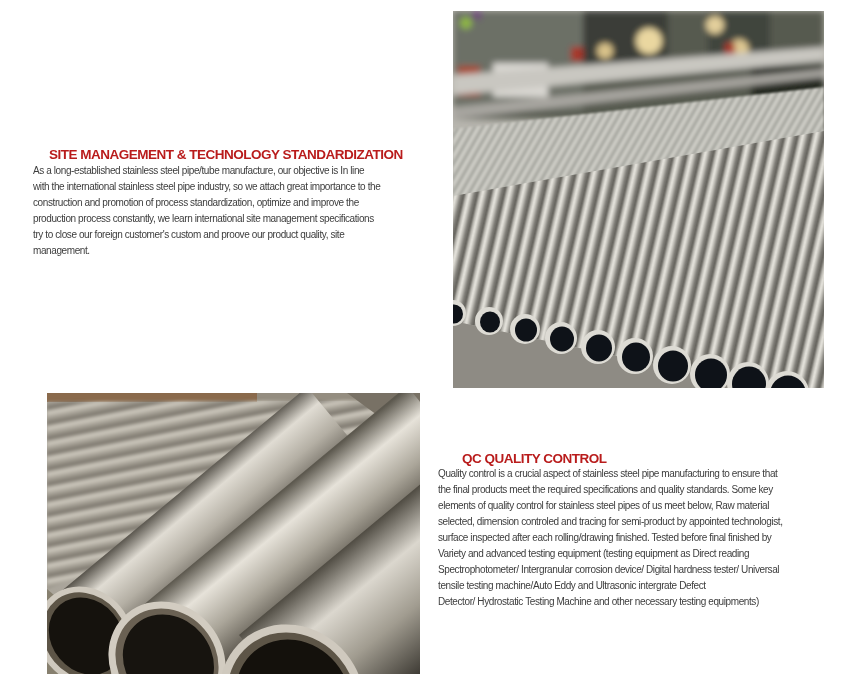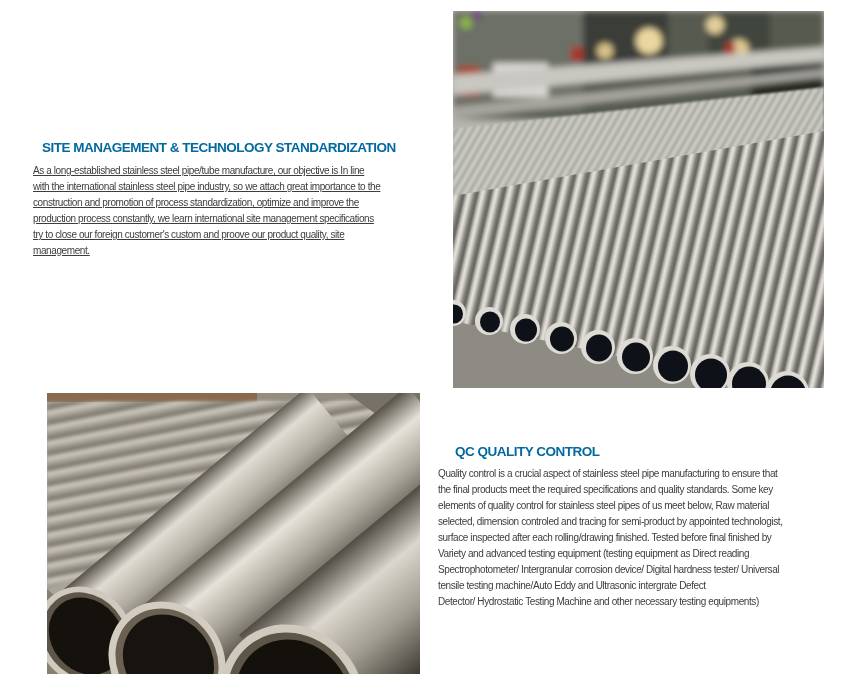--- a/index.html
+++ b/index.html
@@ -1,29 +1,29 @@
 <!DOCTYPE html>
 <html><head>
 <meta charset="utf-8">
 <style>
   html,body { margin:0; padding:0; background:#ffffff; }
   .page {
     position:relative; width:841px; height:674px; background:#ffffff;
     font-family:"Liberation Sans", sans-serif; overflow:hidden;
   }
   .heading {
-    position:absolute; margin:9px; font-size:13.5px; font-weight:bold;
-    letter-spacing:-0.5px; color:#0369a1; white-space:nowrap;
+    position:absolute; margin:16px; font-size:13.5px; font-weight:bold;
+    letter-spacing:-0.5px; color:#b91c1c; white-space:nowrap;
   }
   .body-text {
     position:absolute; margin:0; font-size:10px; letter-spacing:-0.4px;
     line-height:16px; color:#3d3d3d; white-space:pre-line;
   }
   #site-heading { left:33px; top:131px; }
-  #site-para    { left:33px; top:163px; width:424px;text-decoration:underline; }
+  #site-para    { left:33px; top:163px; width:424px; }
   #qc-heading   { left:446px; top:435px; }
   #qc-para      { left:438px; top:466px; width:412px; }
   figure.photo { position:absolute; margin:0; padding:0; }
   #tubes-photo { left:453px; top:11px;  width:371px; height:377px; }
   #pipes-photo { left:47px;  top:393px; width:373px; height:281px; }
   figure.photo svg { display:block; width:100%; height:100%; }
 </style>
 </head>
 <body>
 

